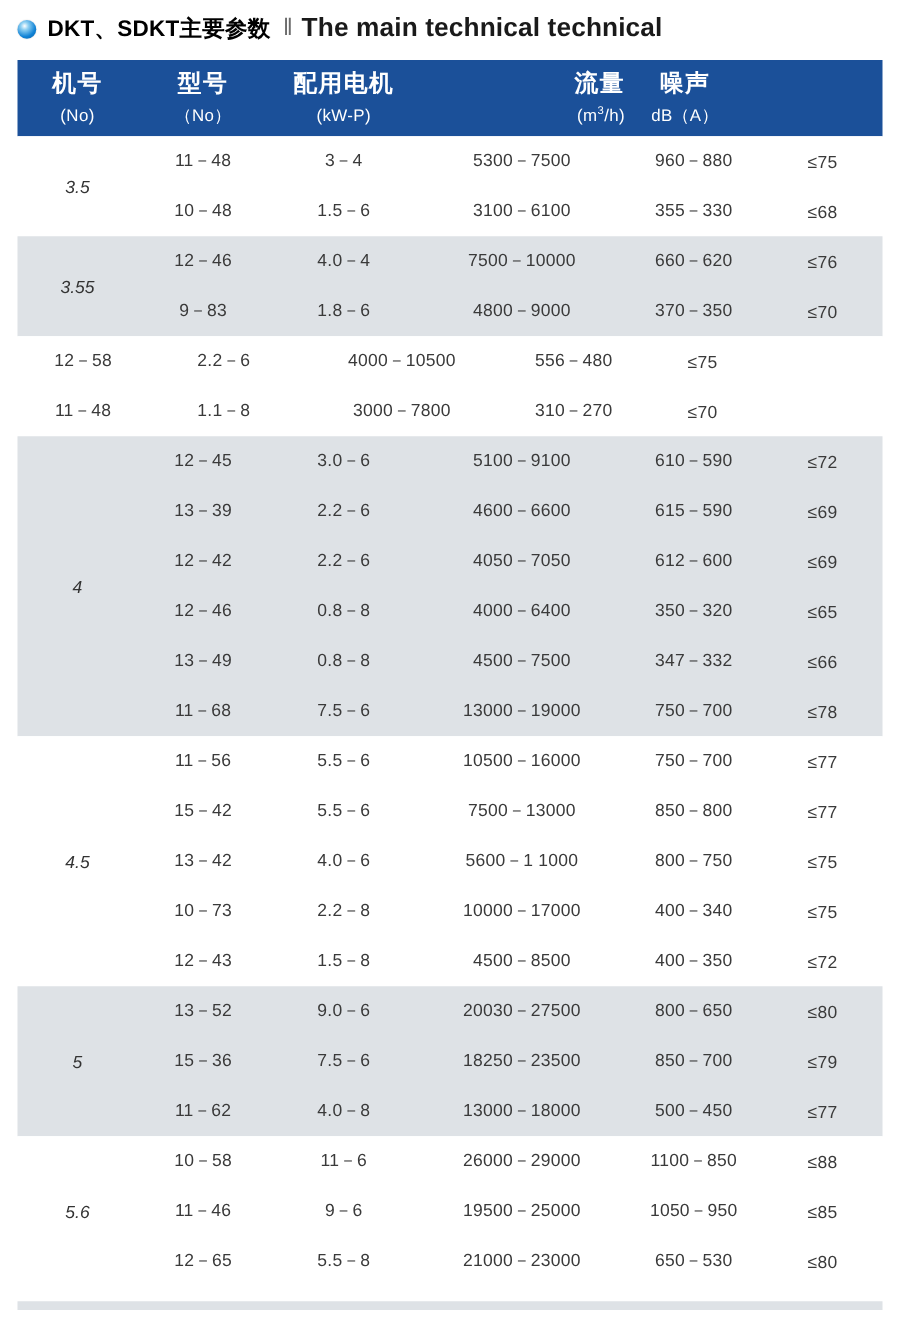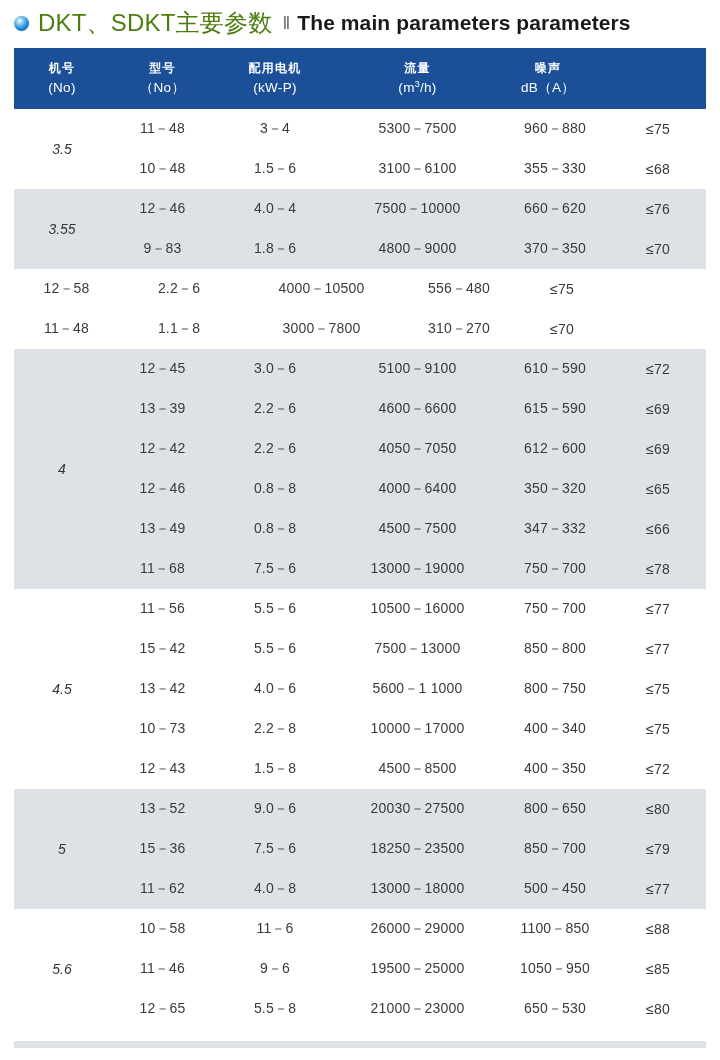--- a/index.html
+++ b/index.html
@@ -30,23 +30,23 @@
   .bullet {
     width: 15px;
     height: 15px;
     border-radius: 50%;
     flex: 0 0 auto;
     margin-right: 9px;
     background: radial-gradient(circle at 38% 32%, #ffffff 0%, #8fd0f2 22%, #1183d6 62%, #0b5fa5 100%);
     box-shadow: 0 0 1px rgba(0,0,0,0.25);
   }
   .title-cn {
-    font-size: 24px;
-    font-weight: normal;
-    color: #4d7c0f;
+    font-size: 18px;
+    font-weight: bold;
+    color: #000000;
     letter-spacing: 0.2px;
     white-space: nowrap;
   }
   .title-sep {
     color: #6b6b6b;
     font-size: 19px;
     font-weight: normal;
     margin: 0 9px 0 10px;
     letter-spacing: -2px;
   }
@@ -74,41 +74,41 @@
     color: #ffffff;
   }
   .th {
     display: flex;
     flex-direction: column;
     align-items: center;
     justify-content: center;
     line-height: 1.45;
   }
   .th-cn {
-    font-size: 12px;
+    font-size: 19px;
     font-weight: bold;
     letter-spacing: 1.2px;
   }
   .th-unit {
     font-size: 13.5px;
     font-weight: normal;
     letter-spacing: 0.3px;
     margin-top: 1px;
   }
   .th-unit sup {
     font-size: 9px;
     vertical-align: super;
     line-height: 0;
   }
 
   
   .c1 { width: 96px; }
   .c2 { width: 105px; }
   .c3 { width: 120px; }
-  .c4 { width: 165px; }
+  .c4 { width: 165px; align-items: flex-end; }
   .c5 { width: 110px; }
   .c6 { width: 96px; }
 
   .group {
     display: flex;
     align-items: stretch;
   }
   .group.shaded { background: #dee2e6; }
   .group.plain  { background: #ffffff; }
 
@@ -145,21 +145,21 @@
     margin-top: 12px;
   }
 </style>
 </head>
 <body>
 
 <div class="title-bar">
   <div class="bullet"></div>
   <span class="title-cn">DKT、SDKT主要参数</span>
   <span class="title-sep">‖</span>
-  <span class="title-en">The main parameters parameters</span>
+  <span class="title-en">The main technical technical</span>
 </div>
 
 <div class="table-wrap">
 
   <div class="thead">
     <div class="th c1">
       <span class="th-cn">机号</span>
       <span class="th-unit">(No)</span>
     </div>
     <div class="th c2">

